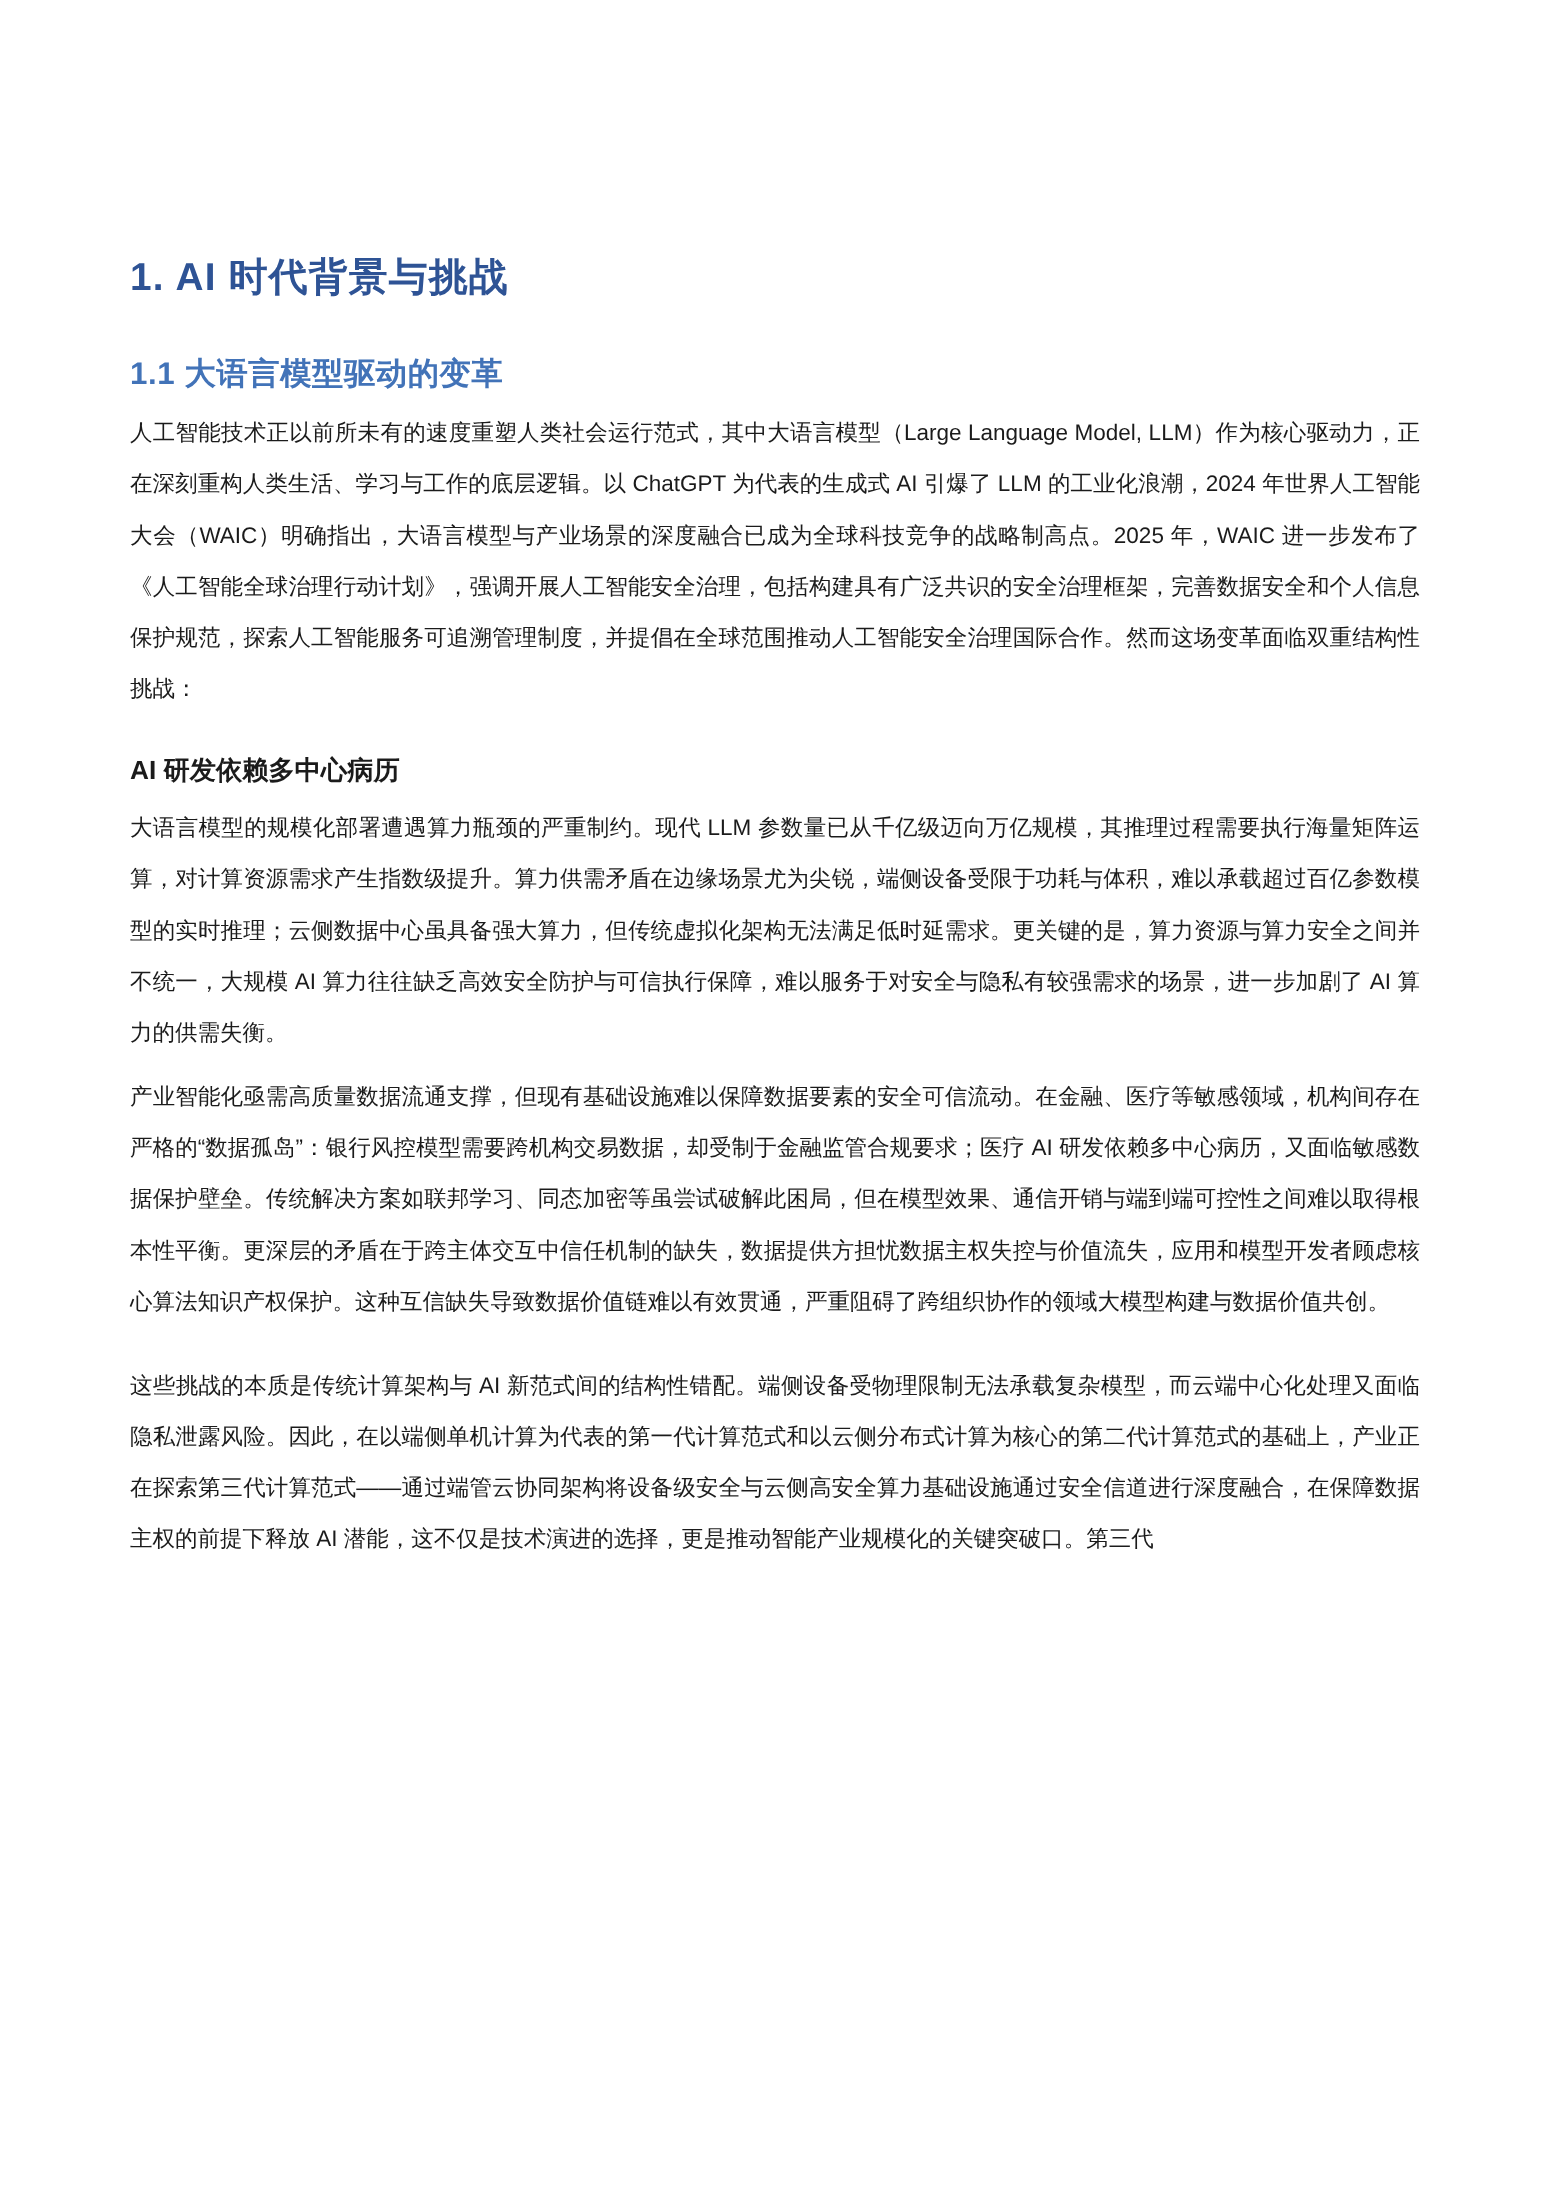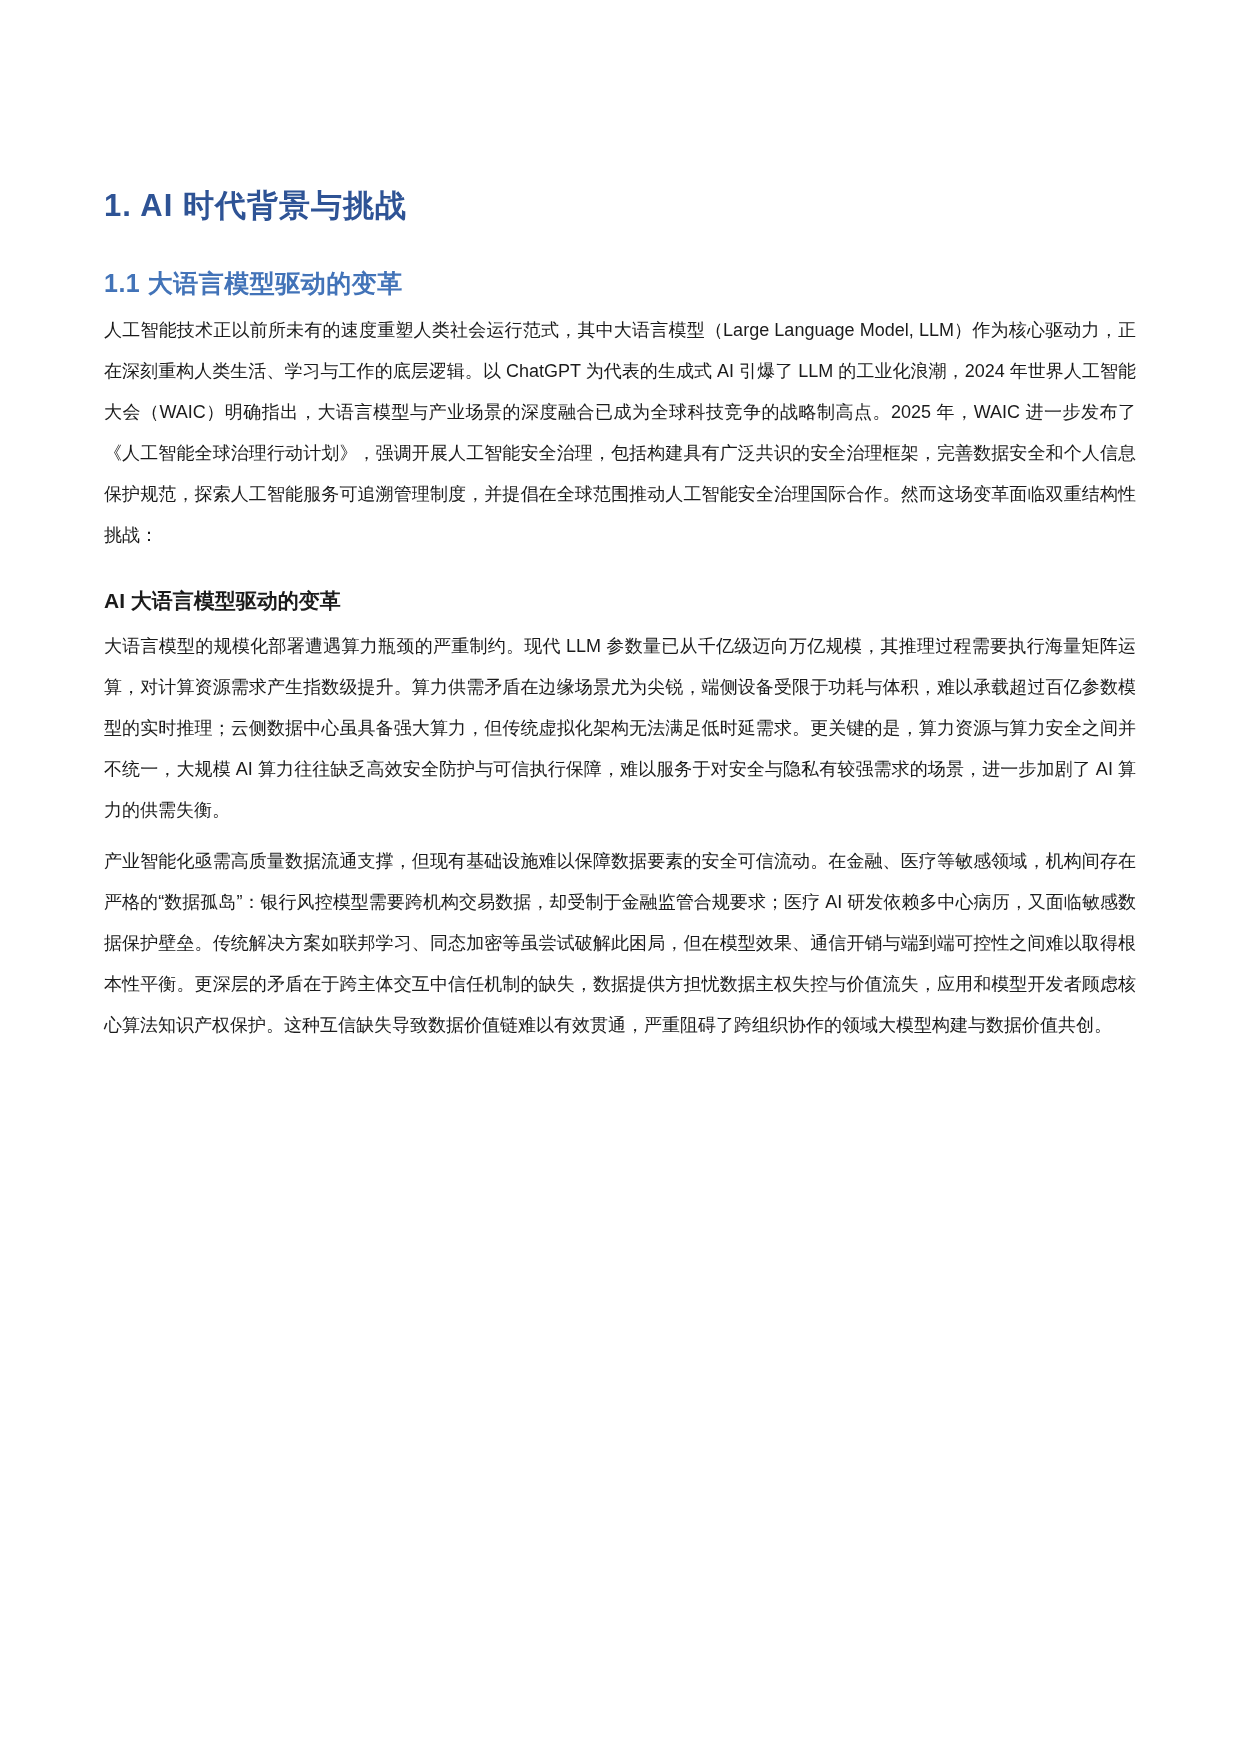--- a/index.html
+++ b/index.html
@@ -3,20 +3,21 @@
 <meta charset="utf-8">
 <style>
   html, body { margin: 0; padding: 0; background: #ffffff; }
   .page {
     position: relative;
     width: 1240px;
     height: 1480px;
     background: #ffffff;
     overflow: hidden;
     font-family: "Liberation Sans", "DejaVu Sans", sans-serif;
+    margin-top: 16px;
   }
   .content {
     position: absolute;
     left: 104px;
     top: 186px;
     width: 1032px;
   }
   h1.doc-h1 {
     margin: 0;
     font-size: 31px;
@@ -85,27 +86,28 @@
 
 <div class="page">
   <div class="content">
 
     <h1 class="doc-h1">1. AI 时代背景与挑战</h1>
 
     <h2 class="doc-h2">1.1 大语言模型驱动的变革</h2>
 
     <p class="body-para">人工智能技术正以前所未有的速度重塑人类社会运行范式，其中大语言模型（Large Language Model, LLM）作为核心驱动力，正在深刻重构人类生活、学习与工作的底层逻辑。以 ChatGPT 为代表的生成式 AI 引爆了 LLM 的工业化浪潮，2024 年世界人工智能大会（WAIC）明确指出，大语言模型与产业场景的深度融合已成为全球科技竞争的战略制高点。2025 年，WAIC 进一步发布了《人工智能全球治理行动计划》，强调开展人工智能安全治理，包括构建具有广泛共识的安全治理框架，完善数据安全和个人信息保护规范，探索人工智能服务可追溯管理制度，并提倡在全球范围推动人工智能安全治理国际合作。然而这场变革面临双重结构性挑战：</p>
 
-    <h3 class="doc-h3">AI 大语言模型驱动的变革</h3>
+    <h3 class="doc-h3">AI 研发依赖多中心病历</h3>
 
     <p class="body-para">大语言模型的规模化部署遭遇算力瓶颈的严重制约。现代 LLM 参数量已从千亿级迈向万亿规模，其推理过程需要执行海量矩阵运算，对计算资源需求产生指数级提升。算力供需矛盾在边缘场景尤为尖锐，端侧设备受限于功耗与体积，难以承载超过百亿参数模型的实时推理；云侧数据中心虽具备强大算力，但传统虚拟化架构无法满足低时延需求。更关键的是，算力资源与算力安全之间并不统一，大规模 AI 算力往往缺乏高效安全防护与可信执行保障，难以服务于对安全与隐私有较强需求的场景，进一步加剧了 AI 算力的供需失衡。</p>
 
 
     <p class="body-para">产业智能化亟需高质量数据流通支撑，但现有基础设施难以保障数据要素的安全可信流动。在金融、医疗等敏感领域，机构间存在严格的“数据孤岛”：银行风控模型需要跨机构交易数据，却受制于金融监管合规要求；医疗 AI 研发依赖多中心病历，又面临敏感数据保护壁垒。传统解决方案如联邦学习、同态加密等虽尝试破解此困局，但在模型效果、通信开销与端到端可控性之间难以取得根本性平衡。更深层的矛盾在于跨主体交互中信任机制的缺失，数据提供方担忧数据主权失控与价值流失，应用和模型开发者顾虑核心算法知识产权保护。这种互信缺失导致数据价值链难以有效贯通，严重阻碍了跨组织协作的领域大模型构建与数据价值共创。</p>
 
+    <p class="body-para closing">这些挑战的本质是传统计算架构与 AI 新范式间的结构性错配。端侧设备受物理限制无法承载复杂模型，而云端中心化处理又面临隐私泄露风险。因此，在以端侧单机计算为代表的第一代计算范式和以云侧分布式计算为核心的第二代计算范式的基础上，产业正在探索第三代计算范式——通过端管云协同架构将设备级安全与云侧高安全算力基础设施通过安全信道进行深度融合，在保障数据主权的前提下释放 AI 潜能，这不仅是技术演进的选择，更是推动智能产业规模化的关键突破口。第三代</p>
   </div>
 
   <div class="footer">
     <span class="f-version">文档版本 V1.0</span>
     <span class="f-copy">版权所有 © 研发依赖多中心病历</span>
     <span class="f-page">1</span>
   </div>
 </div>
 
 </body></html>

